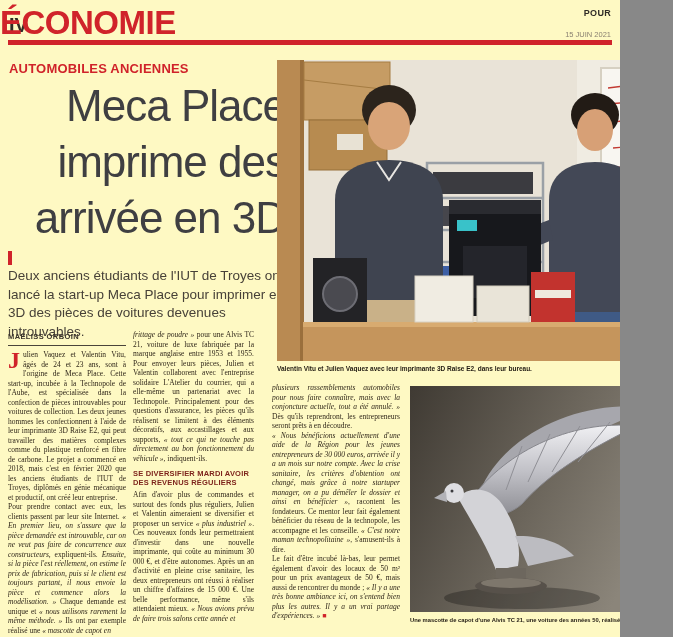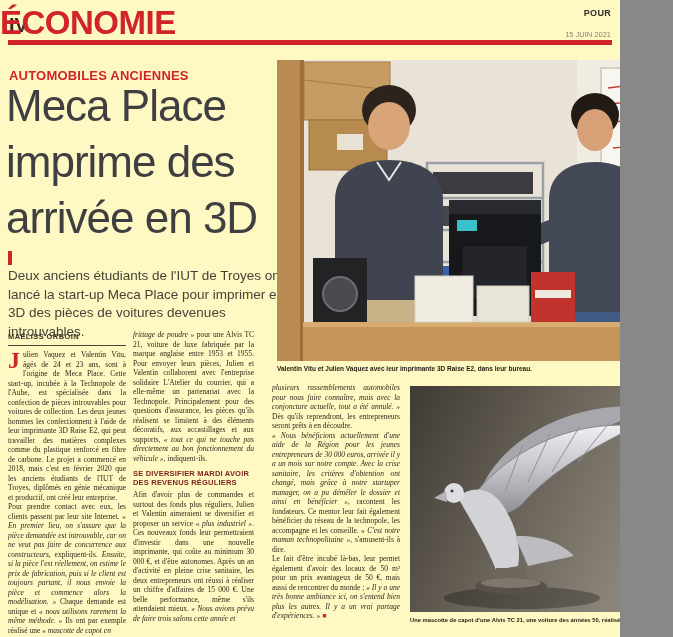--- a/index.html
+++ b/index.html
@@ -14,25 +14,25 @@
     font-weight:bold;font-size:20px;color:#2f2b26;}
   .section-title{position:absolute;left:0;right:0;top:4px;text-align:left;
     font-family:"Liberation Sans",sans-serif;font-weight:bold;font-size:33px;
     letter-spacing:-0.5px;color:#d0232a;}
   .dateblock{position:absolute;right:9px;top:8px;text-align:right;
     font-family:"Liberation Sans",sans-serif;}
   .dateblock .day{font-weight:bold;font-size:9px;color:#2f2b26;letter-spacing:.3px;}
   .dateblock .date{font-size:7.5px;color:#8a8171;margin-top:12px;}
   .red-rule{position:absolute;left:8px;right:8px;top:40px;height:5px;background:#d0232a;}
   
-  .kicker{position:absolute;left:9px;top:68px;font-family:"Liberation Sans",sans-serif;
+  .kicker{position:absolute;left:9px;top:61px;font-family:"Liberation Sans",sans-serif;
     font-weight:bold;font-size:13px;color:#d0232a;letter-spacing:.2px;}
   .headline{position:absolute;left:6px;top:78px;width:280px;
     font-family:"Liberation Sans",sans-serif;font-weight:300;font-size:44px;
-    line-height:56px;color:#3f3f42;letter-spacing:-1px;}
+    line-height:56px;color:#3f3f42;letter-spacing:-1px;text-align:right;}
   .standfirst-marker{position:absolute;left:8px;top:251px;width:4px;height:14px;background:#d0232a;}
   .standfirst{position:absolute;left:8px;top:267px;width:282px;
     font-family:"Liberation Sans",sans-serif;font-size:13.5px;line-height:18.5px;color:#474138;}
   .byline-wrap{position:absolute;left:8px;top:332px;width:118px;}
   .byline{font-family:"Liberation Sans",sans-serif;font-weight:bold;font-size:7.5px;
     letter-spacing:.4px;color:#3a342c;}
   .byline-rule{margin-top:4px;border-bottom:1px solid #4a443a;width:118px;height:0;}
   
   .col{position:absolute;font-size:7.5px;line-height:9.5px;text-align:justify;overflow:hidden;}
   .col p{margin:0;}

